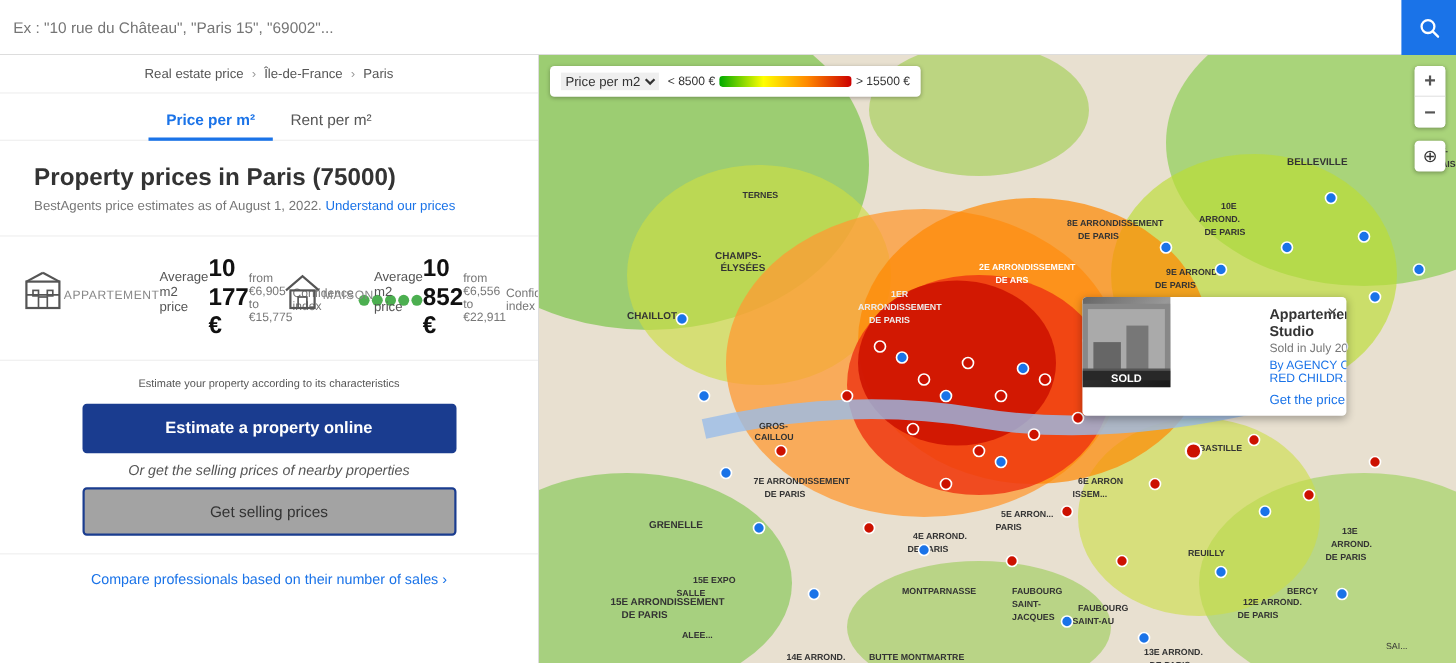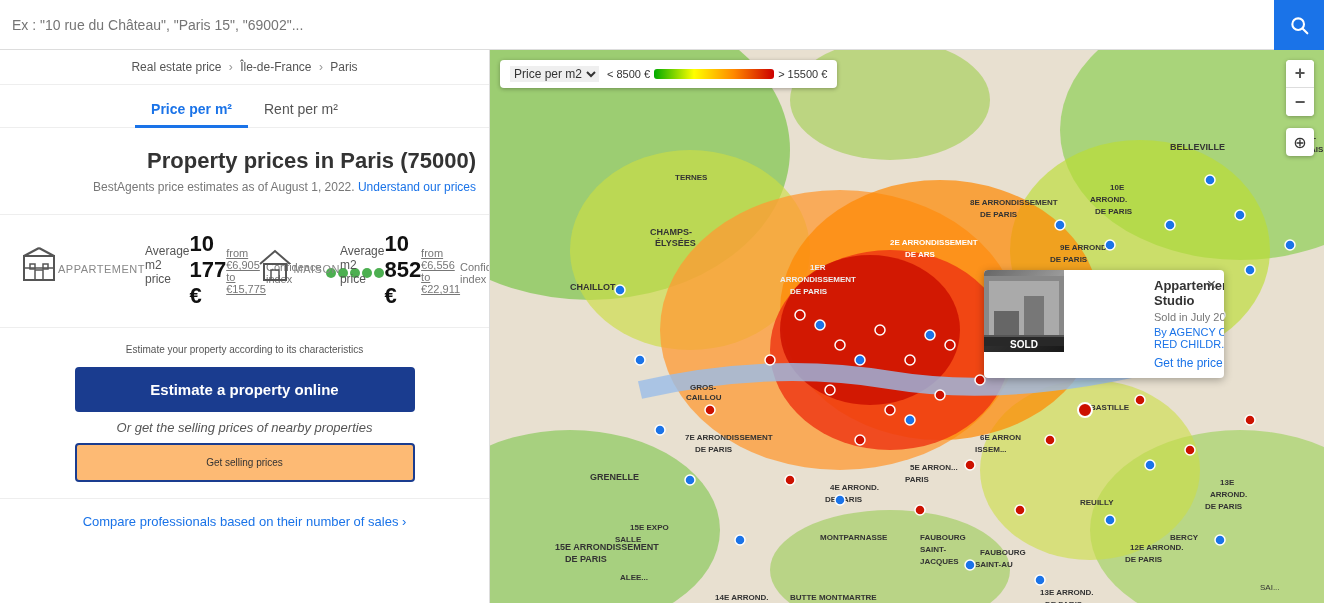--- a/index.html
+++ b/index.html
@@ -79,22 +79,22 @@
       margin-bottom: -1px;
     }
     .tab.active {
       color: #1a73e8;
       border-bottom: 3px solid #1a73e8;
       font-weight: bold;
     }
 
     
     .property-section {
-      padding: 20px 13px;
-      text-align: right;
+      padding: 20px 31px;
+      text-align: left;
     }
     .property-title {
       font-size: 22px;
       font-weight: bold;
       margin-bottom: 6px;
     }
     .property-subtitle {
       font-size: 12px;
       color: #777;
     }
@@ -135,21 +135,20 @@
     }
     .price-card-value {
       font-size: 22px;
       font-weight: bold;
       color: #111;
       margin-bottom: 2px;
     }
     .price-card-range {
       font-size: 11px;
       color: #777;
-      text-decoration: underline;
     }
     .confidence-row {
       display: flex;
       align-items: center;
       font-size: 11px;
       color: #777;
       margin-top: 4px;
       gap: 4px;
     }
     .confidence-dots {
@@ -192,25 +191,25 @@
       width: 100%;
       max-width: 340px;
     }
     .or-text {
       font-size: 13px;
       color: #555;
       margin: 8px 0;
       font-style: italic;
     }
     .btn-selling {
-      background: #fdba74;
+      background: #a3a3a3;
       color: #333;
       border: 2px solid #1a3c8f;
       padding: 12px 30px;
-      font-size: 10px;
+      font-size: 14px;
       border-radius: 4px;
       cursor: pointer;
       width: 100%;
       max-width: 340px;
     }
 
     
     .compare-link {
       padding: 14px 30px;
       text-align: center;

